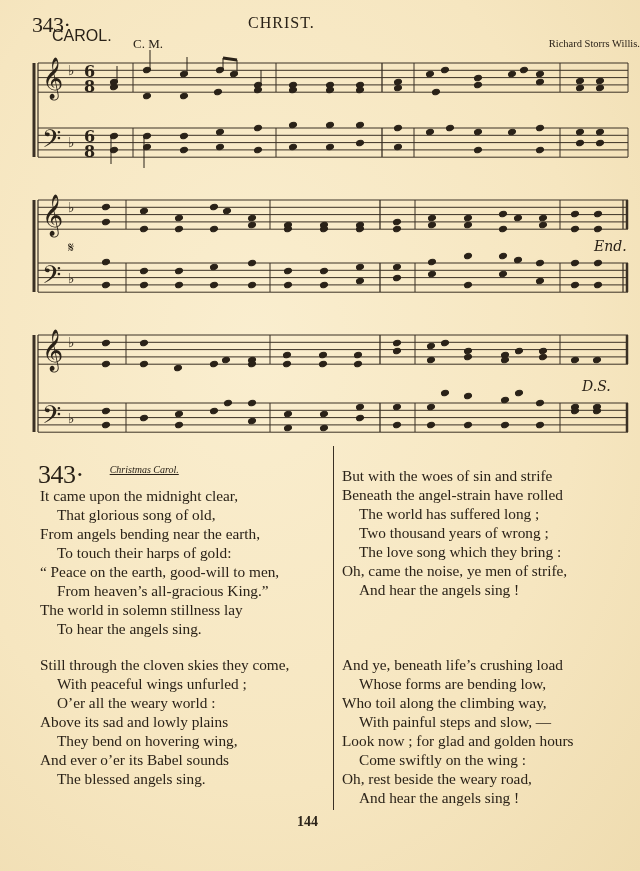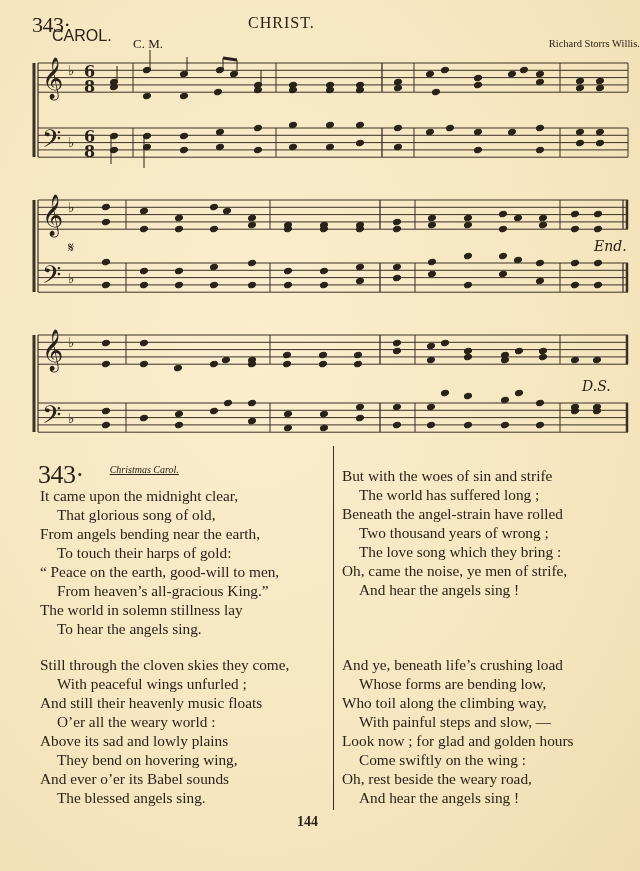--- a/index.html
+++ b/index.html
@@ -355,32 +355,31 @@
   <span class="ln indent">To touch their harps of gold:</span>
   <span class="ln">“ Peace on the earth, good-will to men,</span>
   <span class="ln indent">From heaven’s all-gracious King.”</span>
   <span class="ln">The world in solemn stillness lay</span>
   <span class="ln indent">To hear the angels sing.</span>
 </div>
 
 <div class="stanza s2">
   <span class="ln">Still through the cloven skies they come,</span>
   <span class="ln indent">With peaceful wings unfurled ;</span>
-  <span class="ln">And still their heavenly music floats</span>
   <span class="ln indent">O’er all the weary world :</span>
   <span class="ln">Above its sad and lowly plains</span>
   <span class="ln indent">They bend on hovering wing,</span>
   <span class="ln">And ever o’er its Babel sounds</span>
   <span class="ln indent">The blessed angels sing.</span>
 </div>
 
 <div class="stanza s3">
   <span class="ln">But with the woes of sin and strife</span>
+  <span class="ln">Beneath the angel-strain have rolled</span>
   <span class="ln indent">The world has suffered long ;</span>
-  <span class="ln">Beneath the angel-strain have rolled</span>
   <span class="ln indent">Two thousand years of wrong ;</span>
   <span class="ln indent">The love song which they bring :</span>
   <span class="ln">Oh, came the noise, ye men of strife,</span>
   <span class="ln indent">And hear the angels sing !</span>
 </div>
 
 <div class="stanza s4">
   <span class="ln">And ye, beneath life’s crushing load</span>
   <span class="ln indent">Whose forms are bending low,</span>
   <span class="ln">Who toil along the climbing way,</span>

